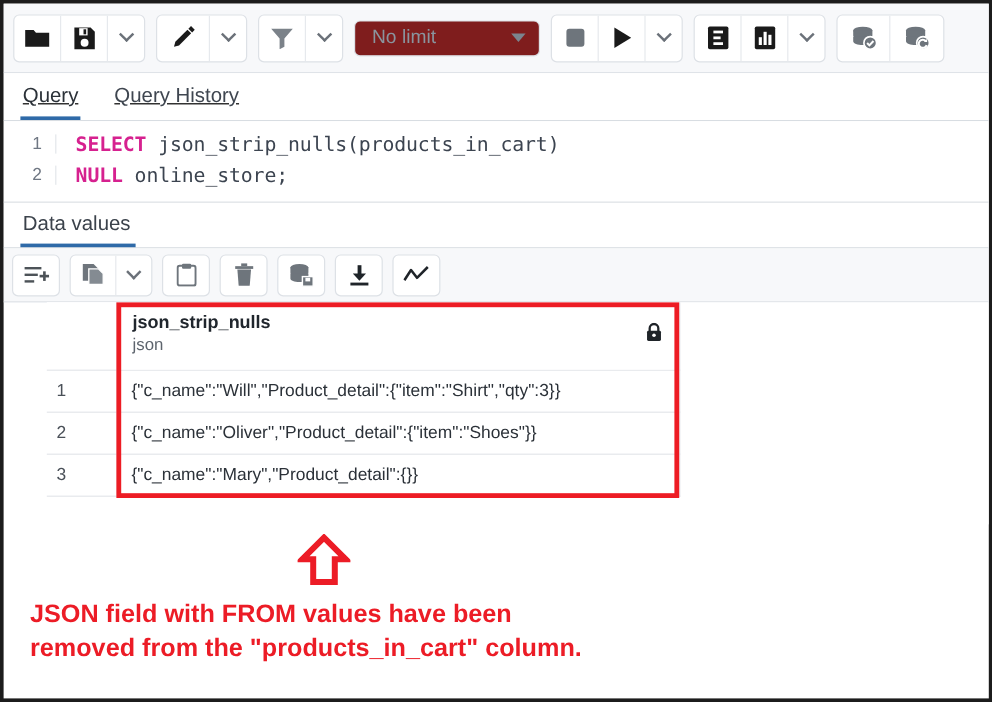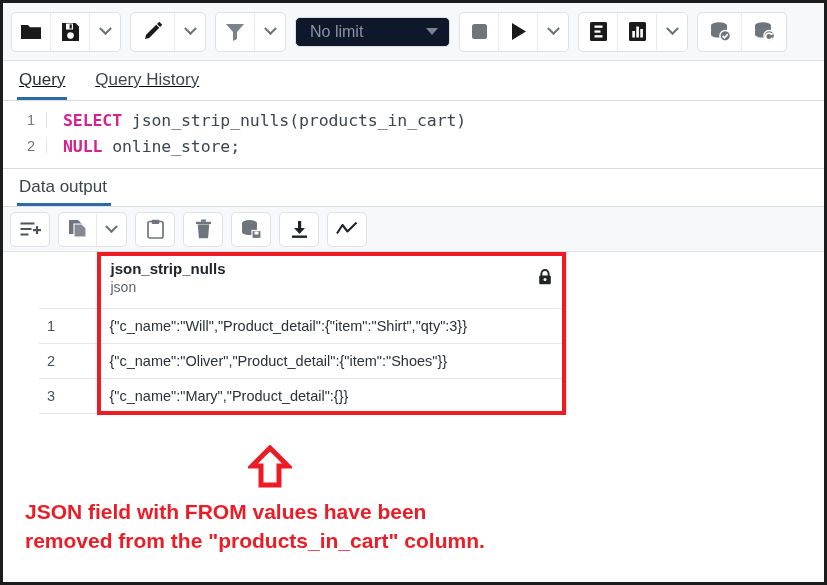--- a/index.html
+++ b/index.html
@@ -58,21 +58,21 @@
   .tbtn.caret { width: 30px; }
   .tbtn.wide { width: 44px; }
 
   .tbtn svg { display: block; }
 
   
   .limit-box {
     display: flex;
     align-items: center;
     justify-content: space-between;
-    background: #0f172a;
+    background: #7f1d1d;
     border: 1px solid #dde1e6;
     border-radius: 5px;
     height: 30px;
     width: 155px;
     padding: 0 11px 0 14px;
     cursor: pointer;
   }
   .limit-label {
     font-size: 16px;
     color: #8a949e;
@@ -424,21 +424,21 @@
       <span class="gutter">1</span>
       <span class="code"><span class="kw">SELECT</span><span> json_strip_nulls(products_in_cart)</span></span>
     </div>
     <div class="code-line">
       <span class="gutter">2</span>
       <span class="code"><span class="kw">NULL</span><span> online_store;</span></span>
     </div>
   </div>
 
   <div class="dobar">
-    <div class="dotab">Data output</div>
+    <div class="dotab">Data values</div>
   </div>
 
   <div class="grid-toolbar">
     <div class="gbtn-group">
       <div class="gbtn">
         <svg width="21" height="18" viewBox="0 0 21 18">
           <rect x="0.5" y="2.5" width="14" height="2" fill="#4d5358"></rect>
           <rect x="0.5" y="8" width="11" height="2" fill="#4d5358"></rect>
           <rect x="0.5" y="13.5" width="8" height="2" fill="#4d5358"></rect>
           <rect x="13" y="9" width="8" height="2.2" fill="#4d5358"></rect>

